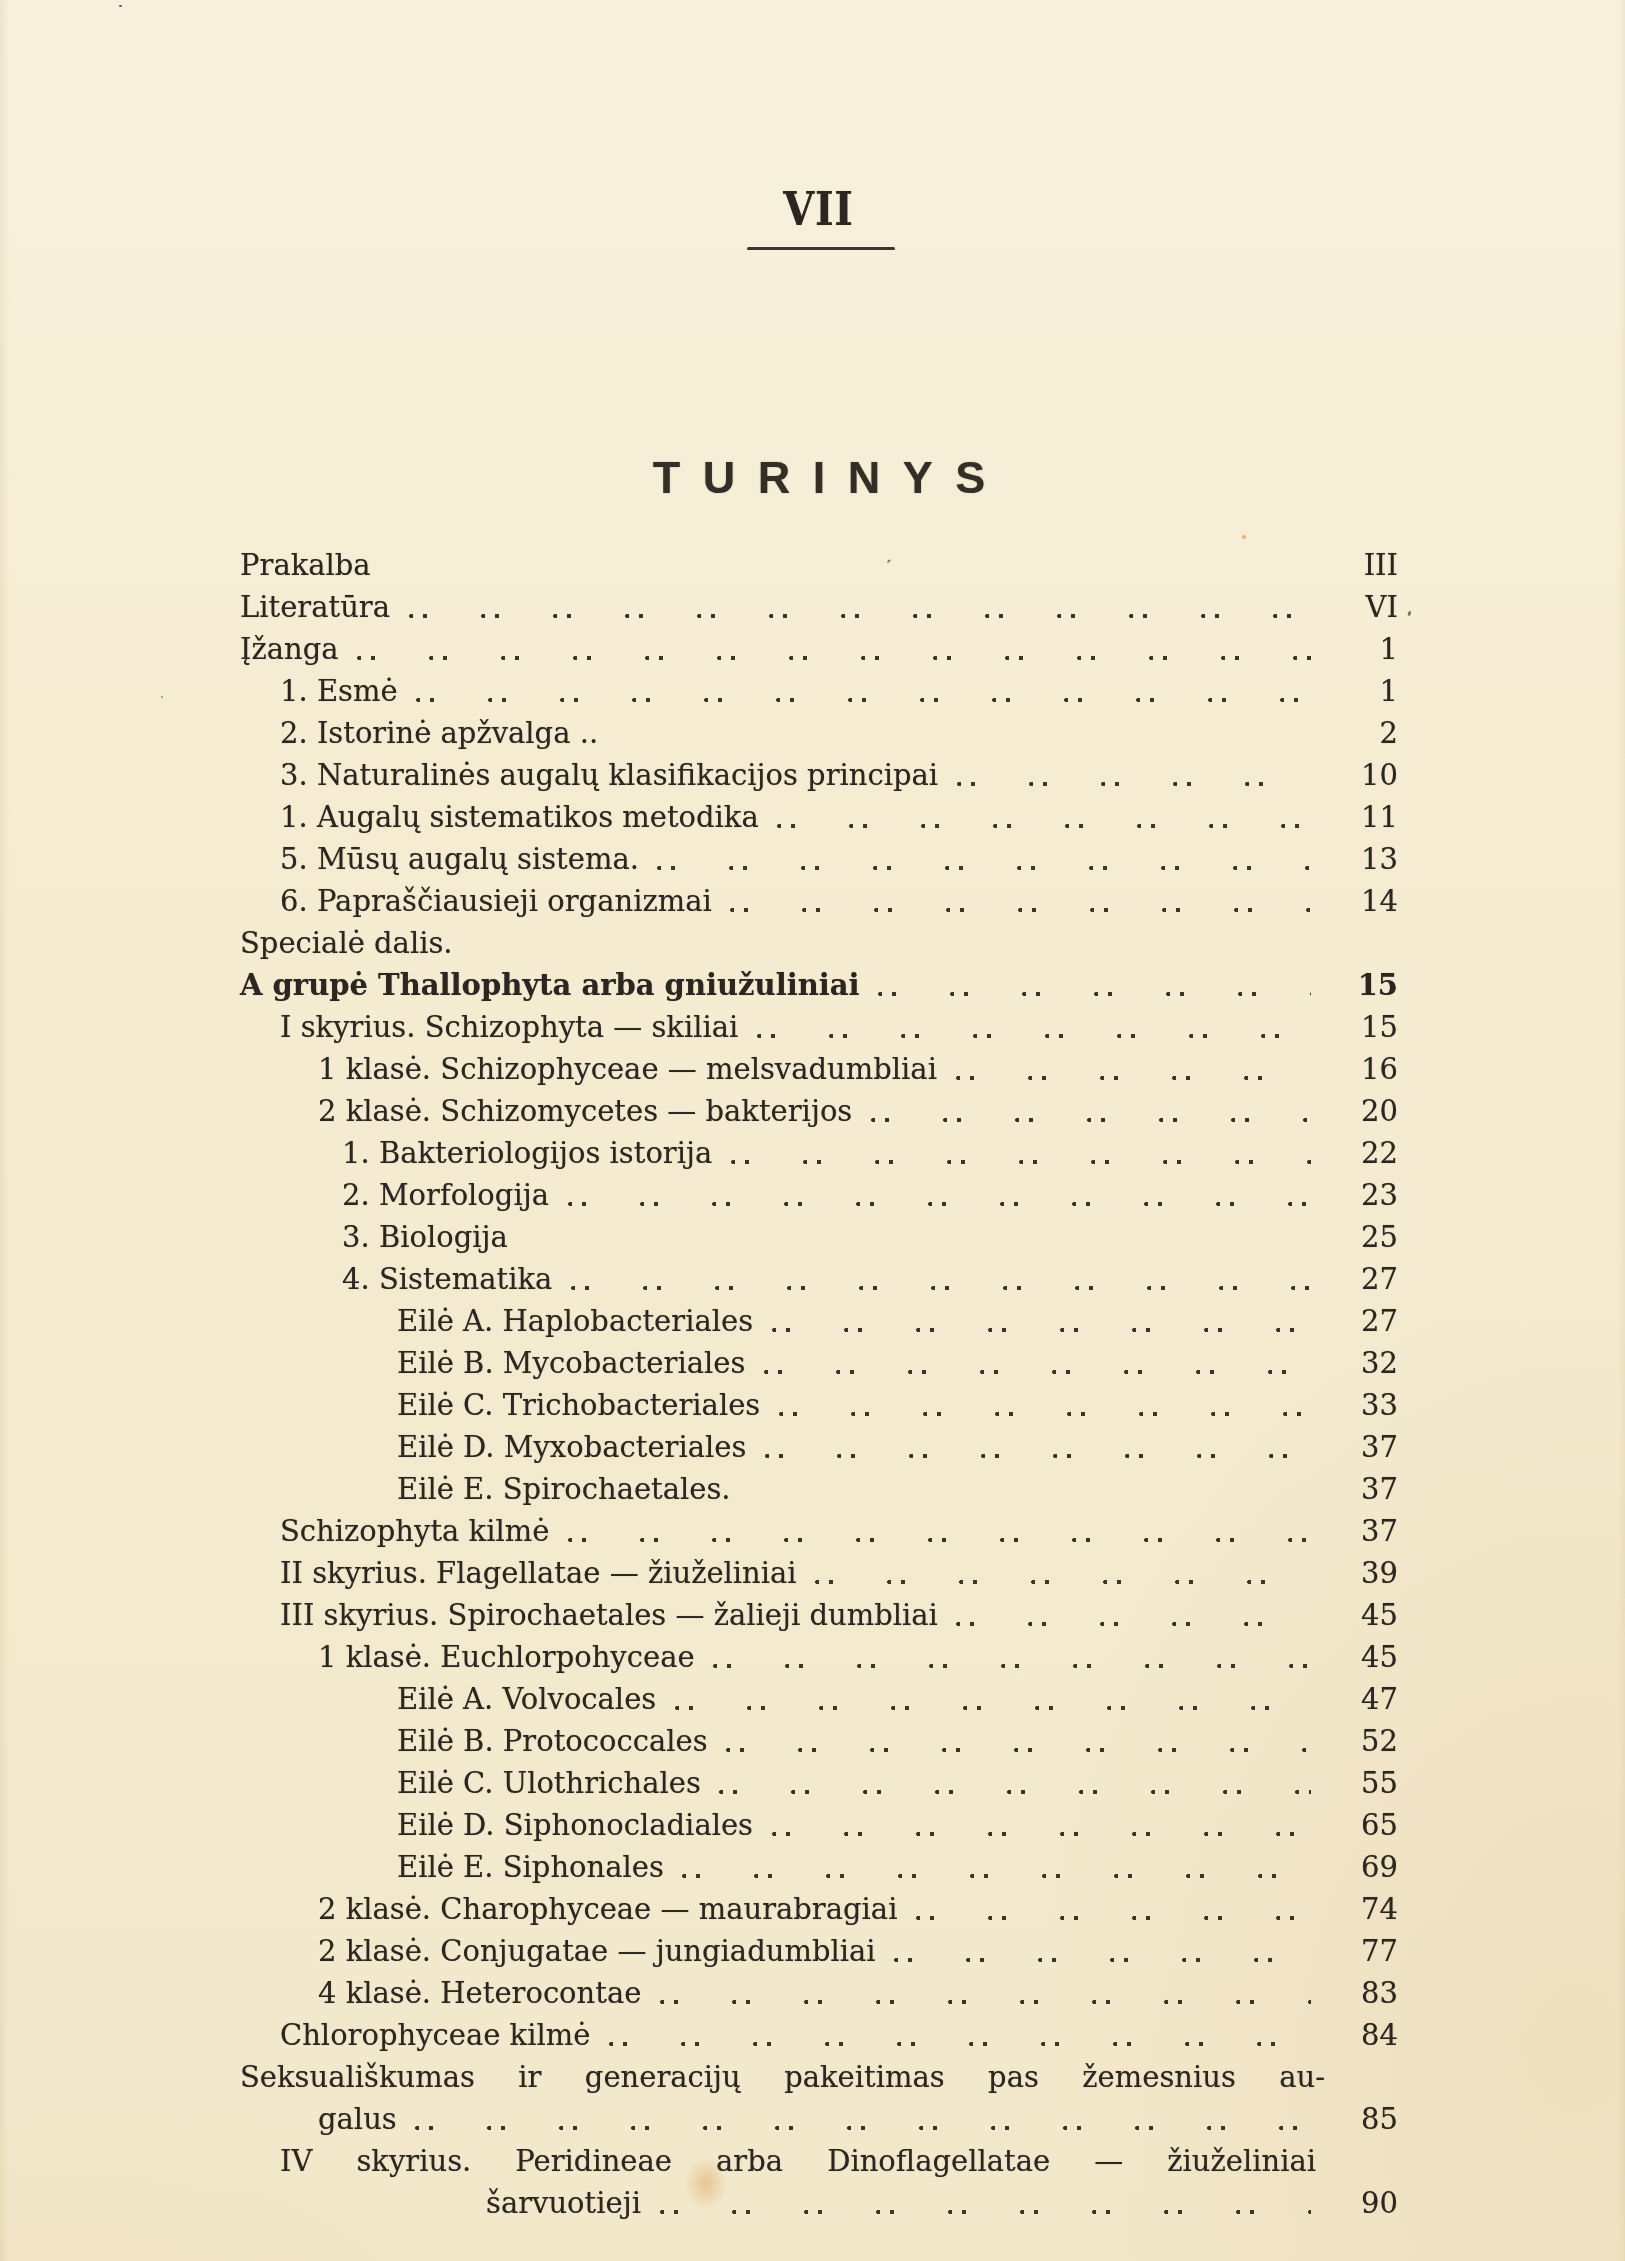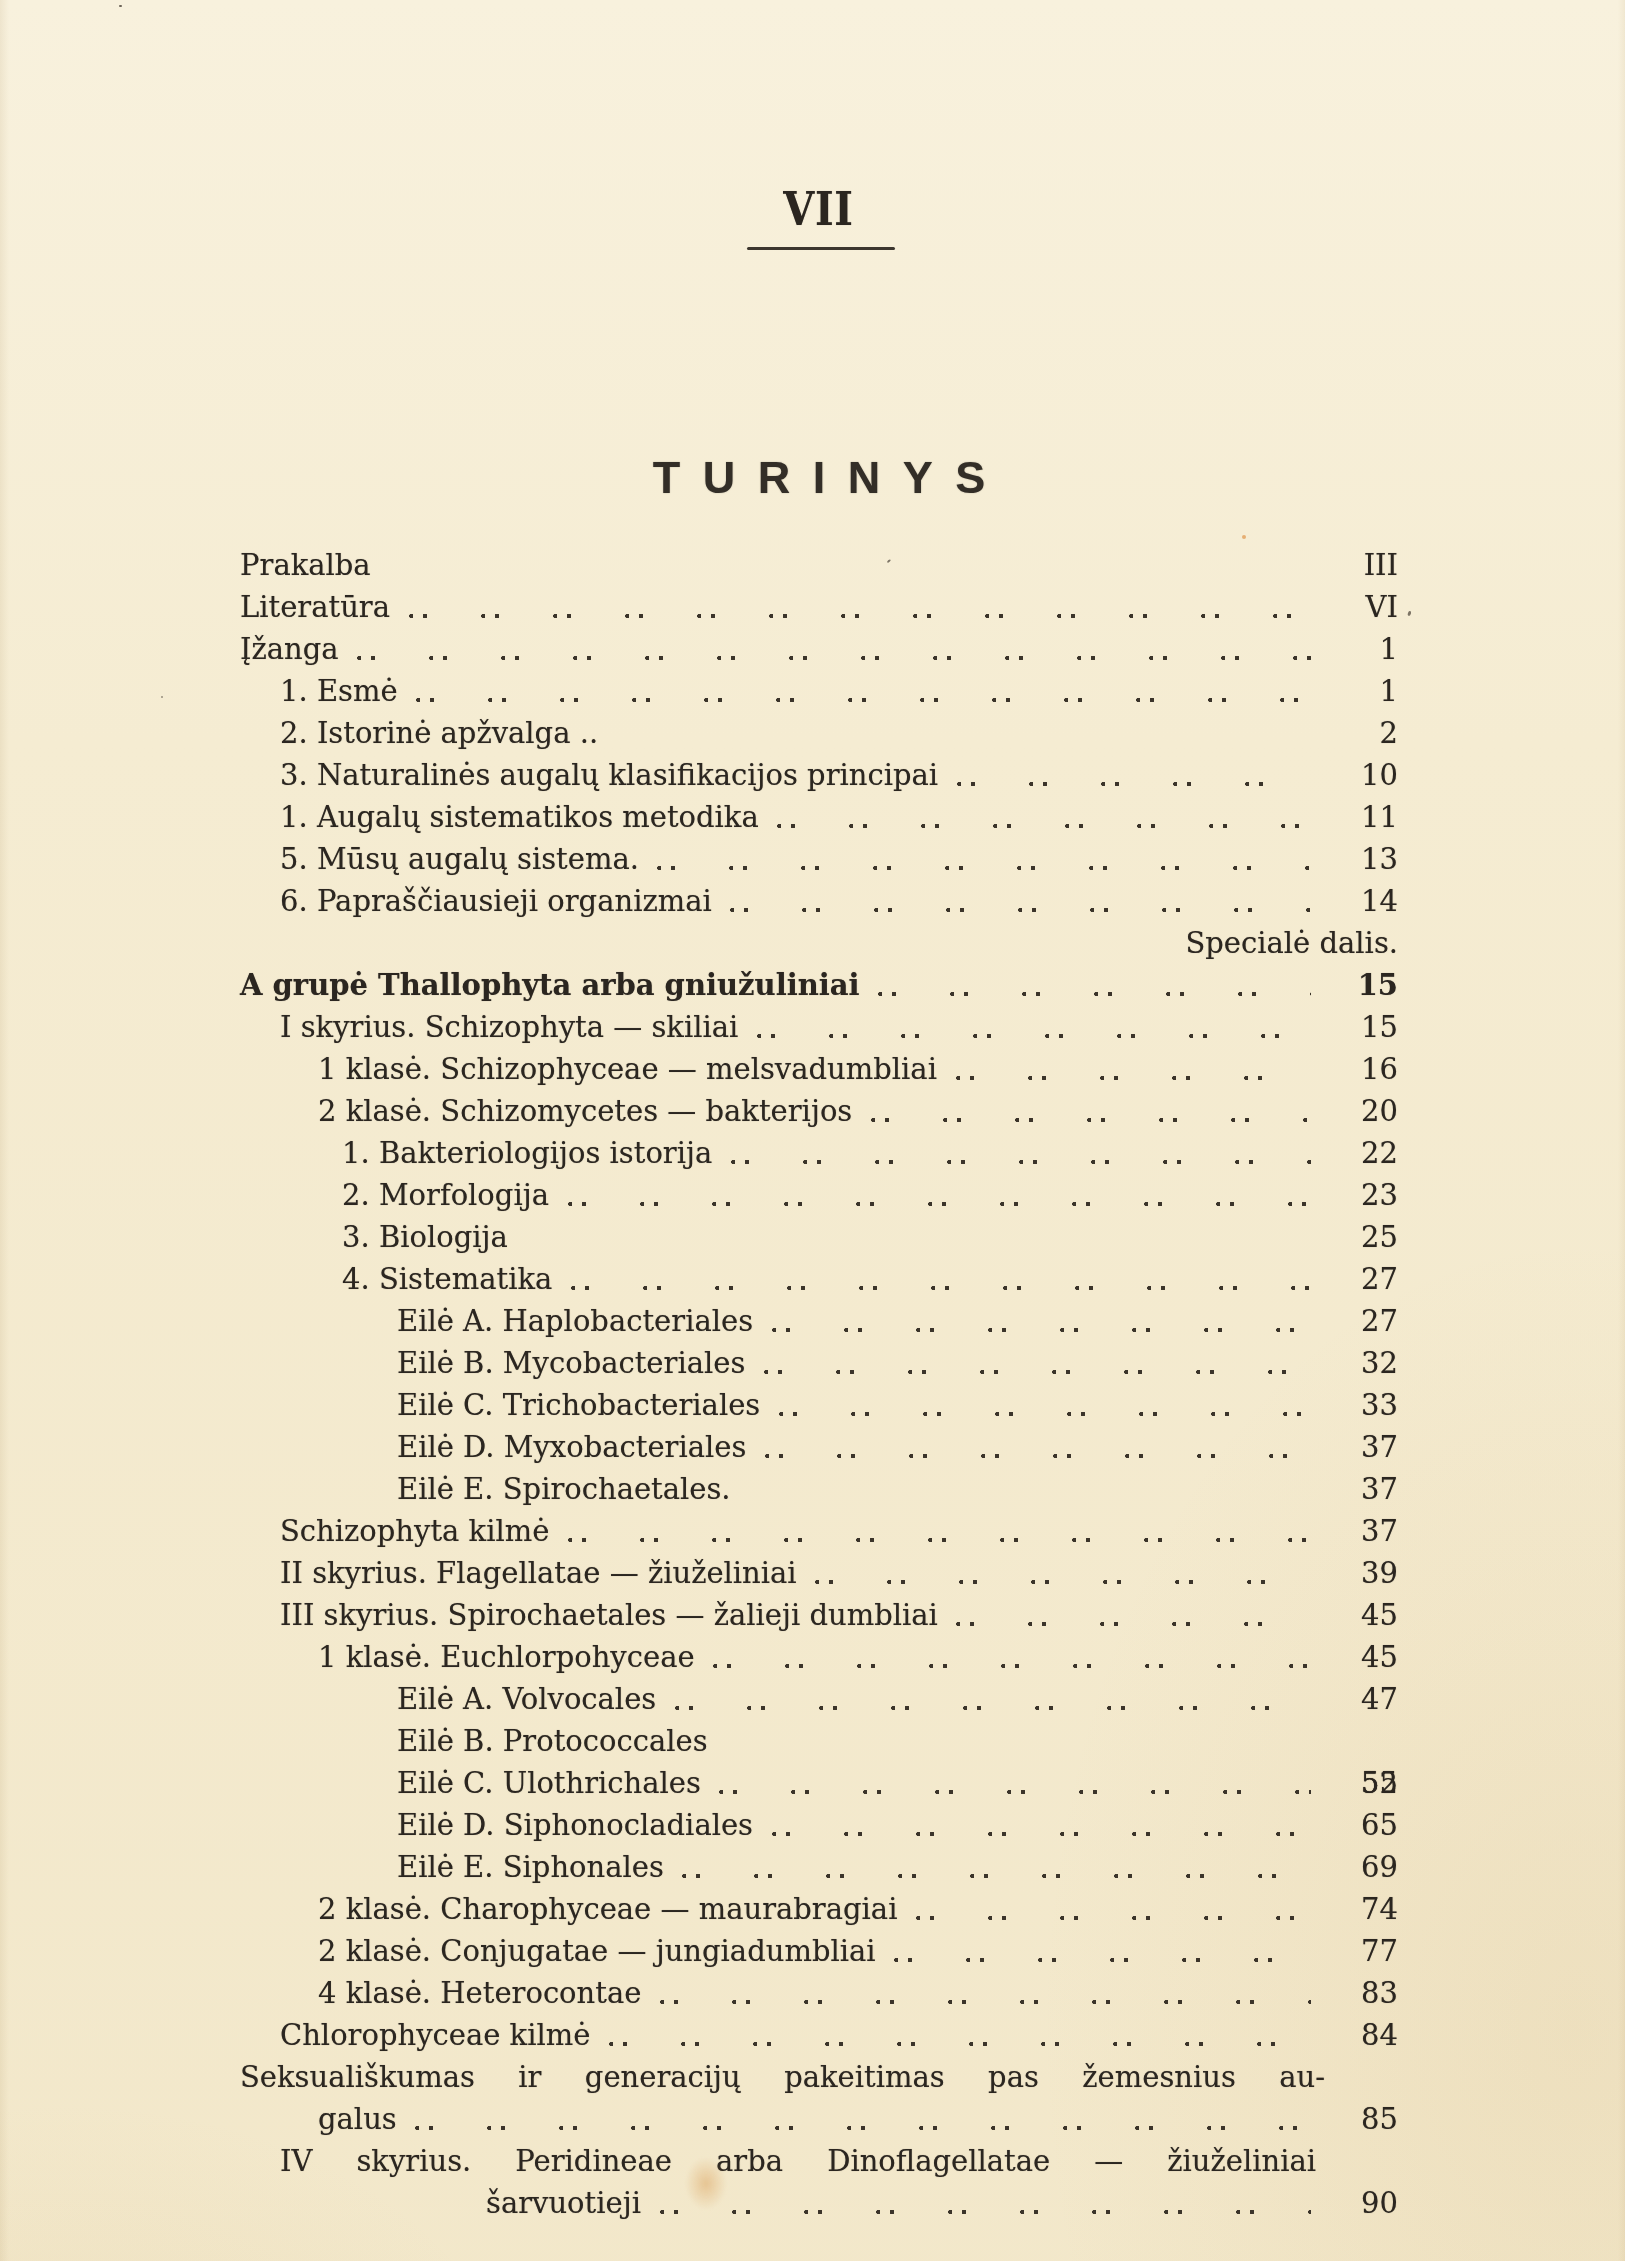--- a/index.html
+++ b/index.html
@@ -157,21 +157,21 @@
     <span class="leader"></span>
     <span class="num">13</span>
   </div>
 
   <div class="row" style="padding-left: 40px;">
     <span class="lbl">6. Papraščiausieji organizmai</span>
     <span class="leader"></span>
     <span class="num">14</span>
   </div>
 
-  <div class="row" style="padding-left: 0px; justify-content: flex-end;">
+  <div class="row" style="padding-left: 0px;">
     <span class="lbl">Specialė dalis.</span>
 
   </div>
 
   <div class="row bold" style="padding-left: 0px;">
     <span class="lbl">A grupė Thallophyta arba gniužuliniai</span>
     <span class="leader"></span>
     <span class="num">15</span>
   </div>
 
@@ -270,21 +270,21 @@
     <span class="leader"></span>
     <span class="num">45</span>
   </div>
 
   <div class="row" style="padding-left: 157px;">
     <span class="lbl">Eilė A. Volvocales</span>
     <span class="leader"></span>
     <span class="num">47</span>
   </div>
 
-  <div class="row" style="padding-left: 157px; flex-direction: column;">
+  <div class="row" style="padding-left: 157px;">
     <span class="lbl">Eilė B. Protococcales</span>
     <span class="leader"></span>
     <span class="num">52</span>
   </div>
 
   <div class="row" style="padding-left: 157px;">
     <span class="lbl">Eilė C. Ulothrichales</span>
     <span class="leader"></span>
     <span class="num">55</span>
   </div>

